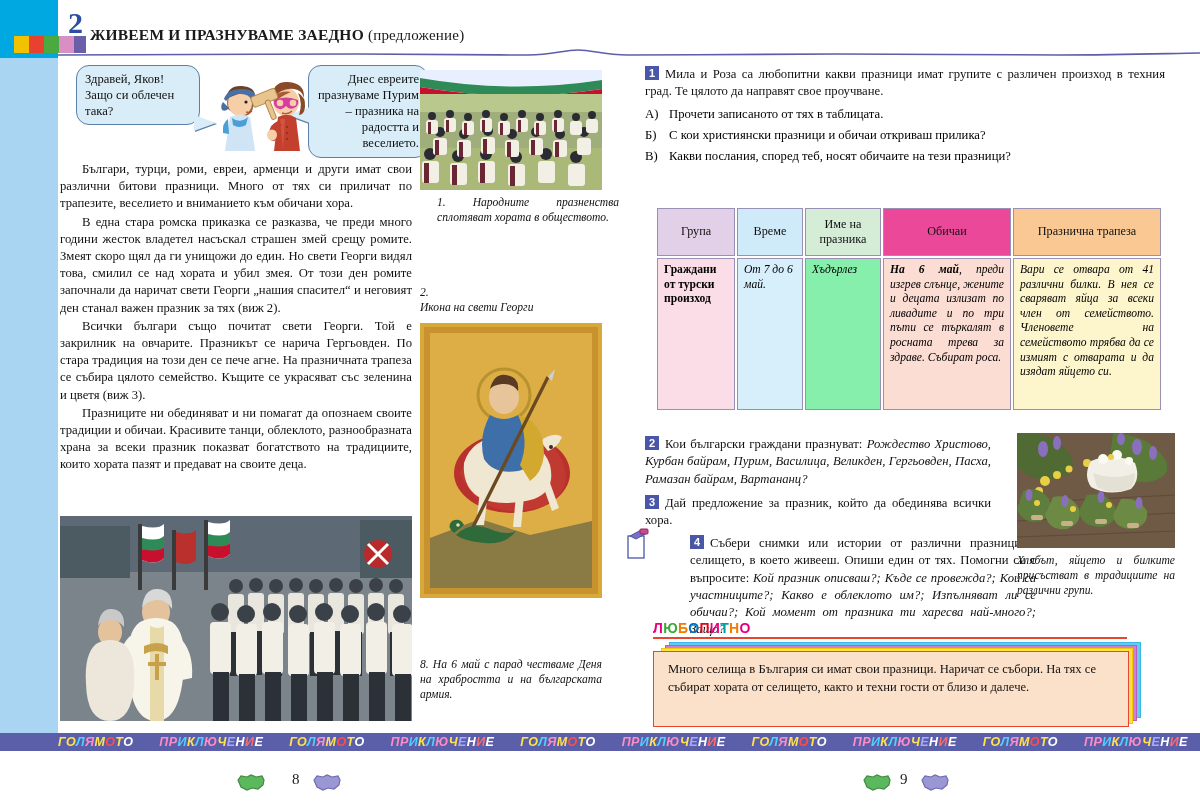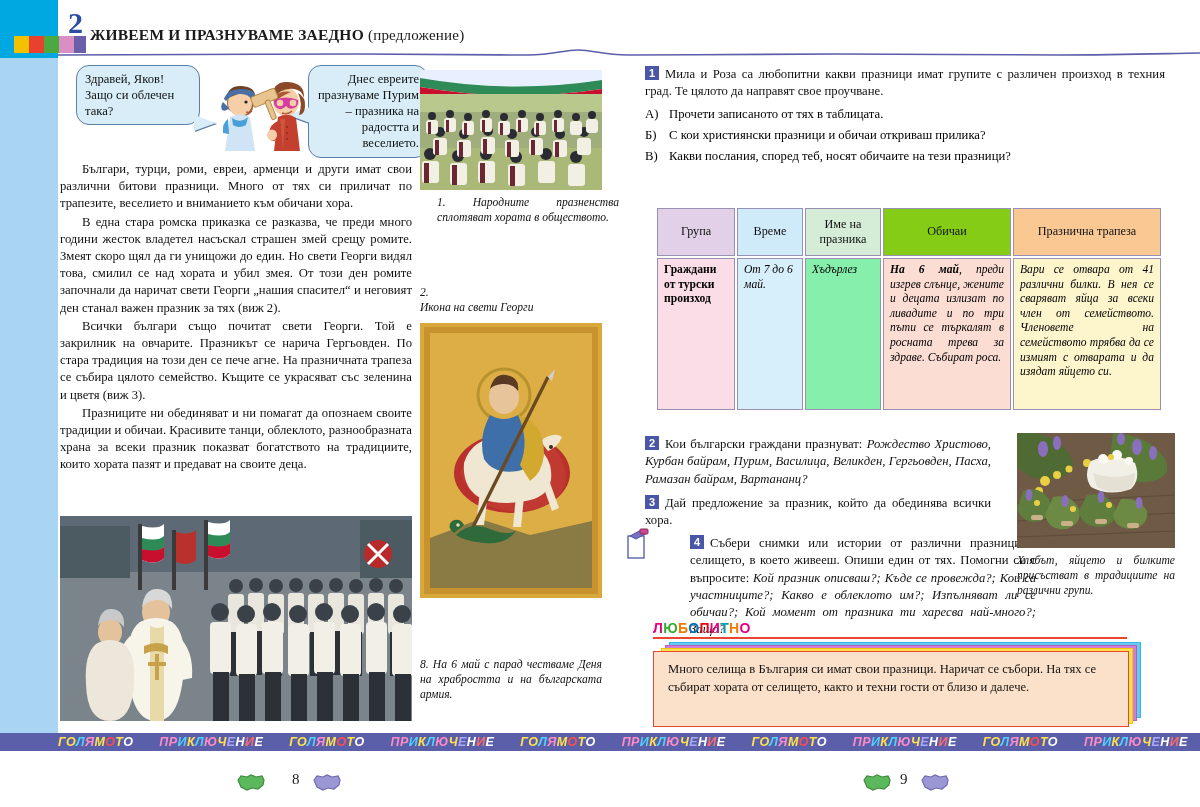--- a/index.html
+++ b/index.html
@@ -492,21 +492,21 @@
         <col style="width:66px">
         <col style="width:76px">
       <col style="width:128px">
         <col style="width:148px">
     </colgroup>
     <thead>
       <tr>
         <th style="background:#e2d0e8">Група</th>
         <th style="background:#cfeaf9">Време</th>
         <th style="background:#d5ecd6">Име на празника</th>
-        <th style="background:#84cc16">Обичаи</th>
+        <th style="background:#ec4899">Обичаи</th>
         <th style="background:#f9c893">Празнична трапеза</th>
       </tr>
     </thead>
     <tbody>
       <tr>
         <td class="c-group">Граждани от турски произход</td>
         <td class="c-time">От 7 до 6 май.</td>
         <td class="c-name">Хъдърлез</td>
         <td class="c-cust">
           <b>На 6 май</b><span>, преди изгрев слънце, жените и децата излизат по ливадите и по три пъти се търкалят в росната трева за здраве. Събират роса.</span>

